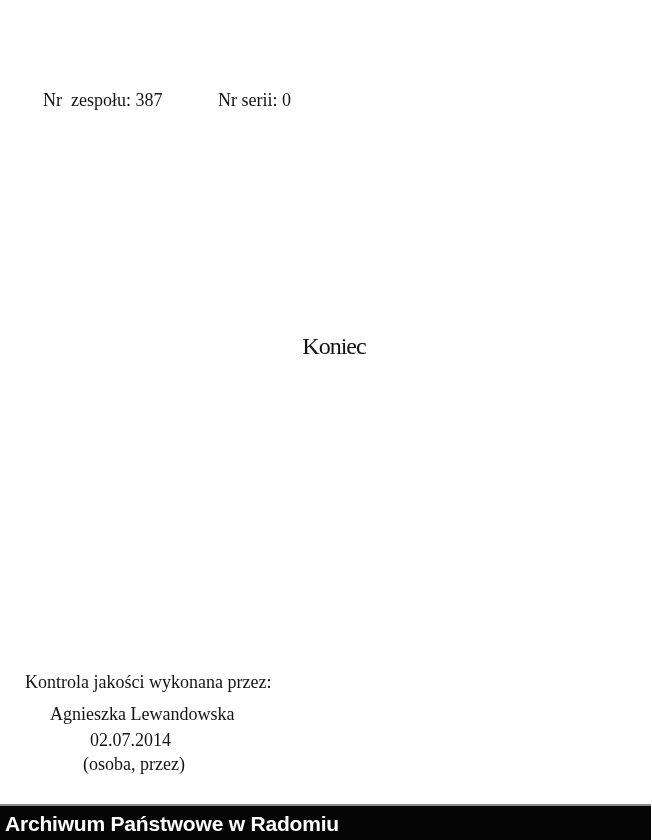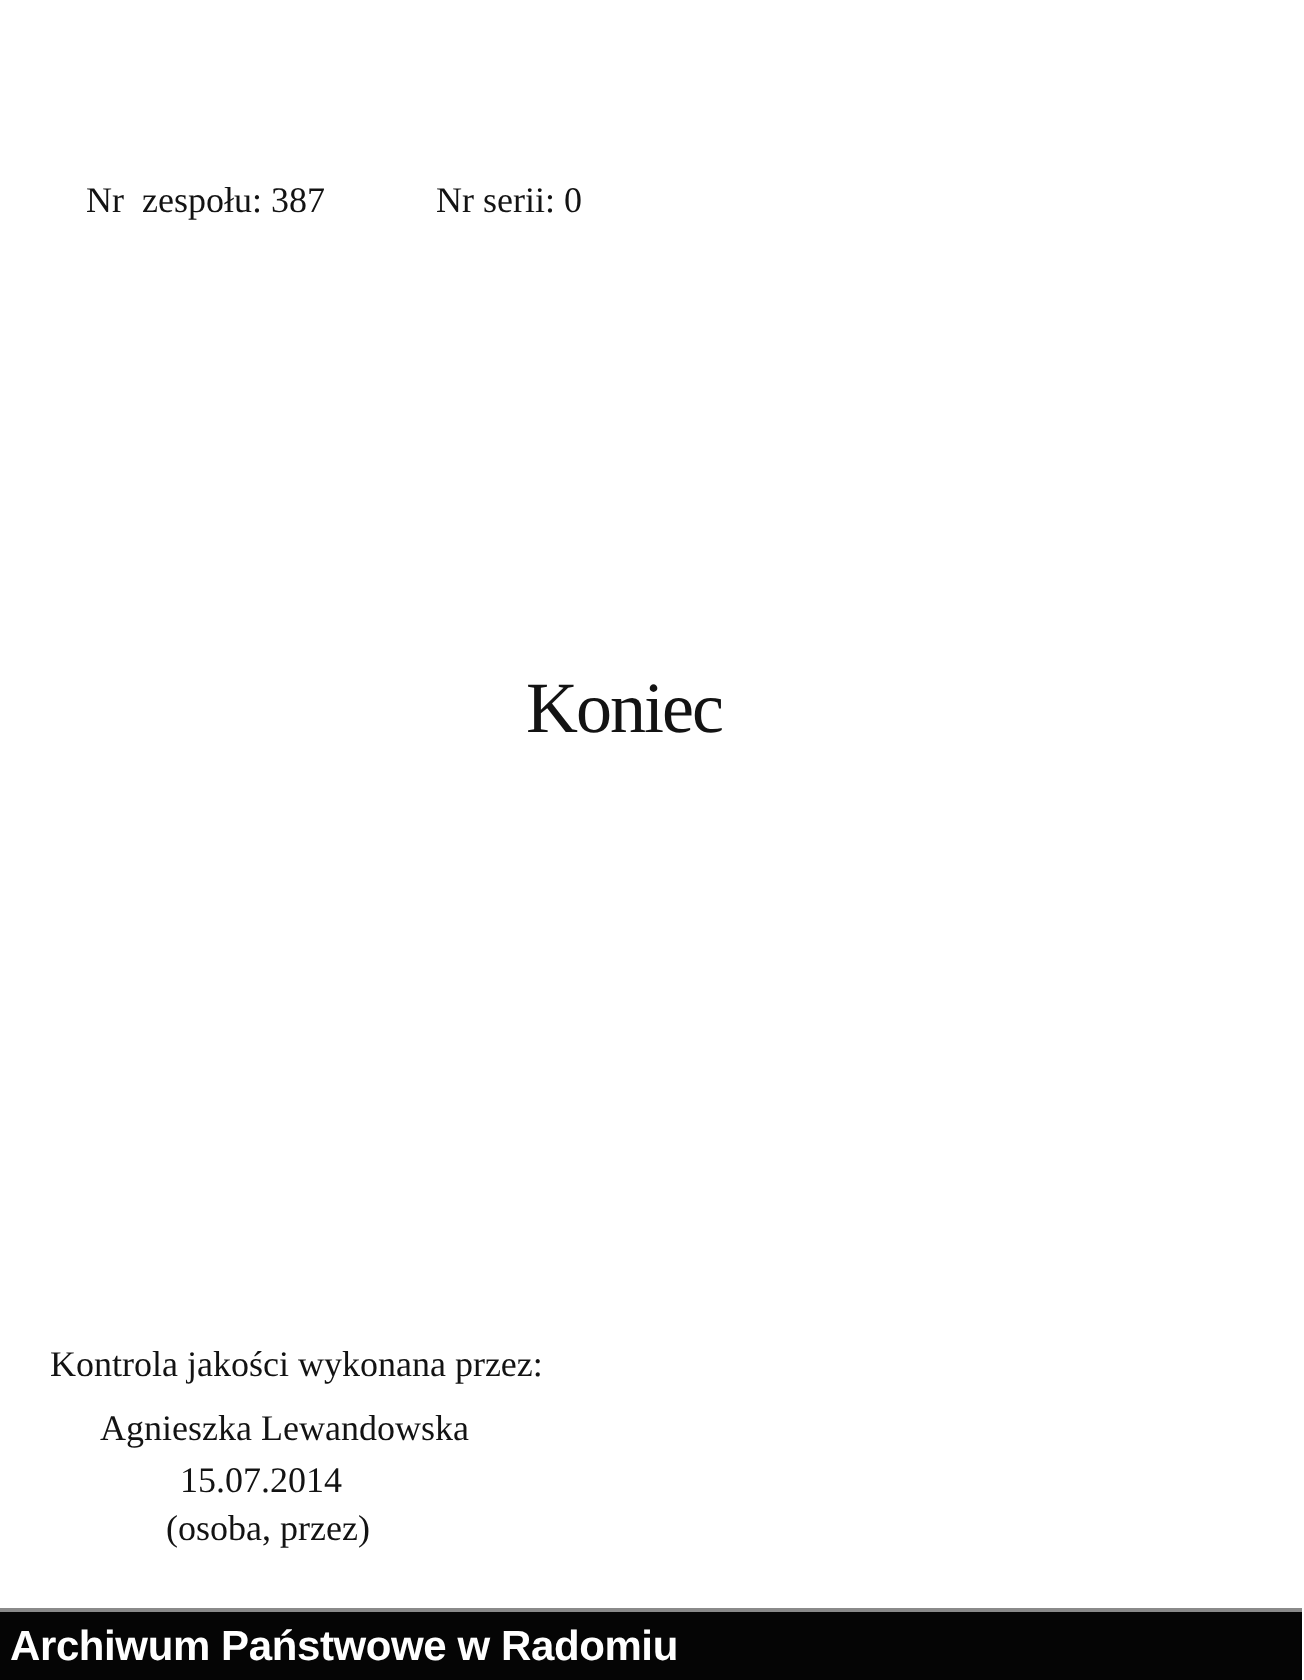--- a/index.html
+++ b/index.html
@@ -20,23 +20,24 @@
   .hdr-label {
     font-size: 18px;
     white-space: pre;
     color: #131313;
   }
   .end-marker {
     left: 0;
     top: 333px;
     width: 624px;
     text-align: center;
-    font-size: 36px;
+    font-size: 24px;
     letter-spacing: -1px;
     color: #131313;
+    padding-left: 22px;
   }
   .qc-line {
     font-size: 18px;
     white-space: pre;
     color: #131313;
   }
   .footer-divider {
     left: 0;
     top: 804px;
     width: 652px;
@@ -73,21 +74,21 @@
 
   <div class="abs hdr-label" style="left:218px; top:90px;">Nr serii: 0</div>
 
 
   <div class="abs end-marker">Koniec</div>
 
   <div class="abs qc-line" style="left:25px; top:672px;">Kontrola jakości wykonana przez:</div>
 
   <div class="abs qc-line" style="left:50px; top:704px;">Agnieszka Lewandowska</div>
 
-  <div class="abs qc-line" style="left:90px; top:730px;">15.07.2014</div>
+  <div class="abs qc-line" style="left:90px; top:730px;">02.07.2014</div>
 
   <div class="abs qc-line" style="left:83px; top:754px;">(osoba, przez)</div>
 
   <div class="abs footer-divider"></div>
 
   <div class="abs footer-bar">
     <div class="footer-text">Archiwum Państwowe w Radomiu</div>
   </div>
 
 </div>

